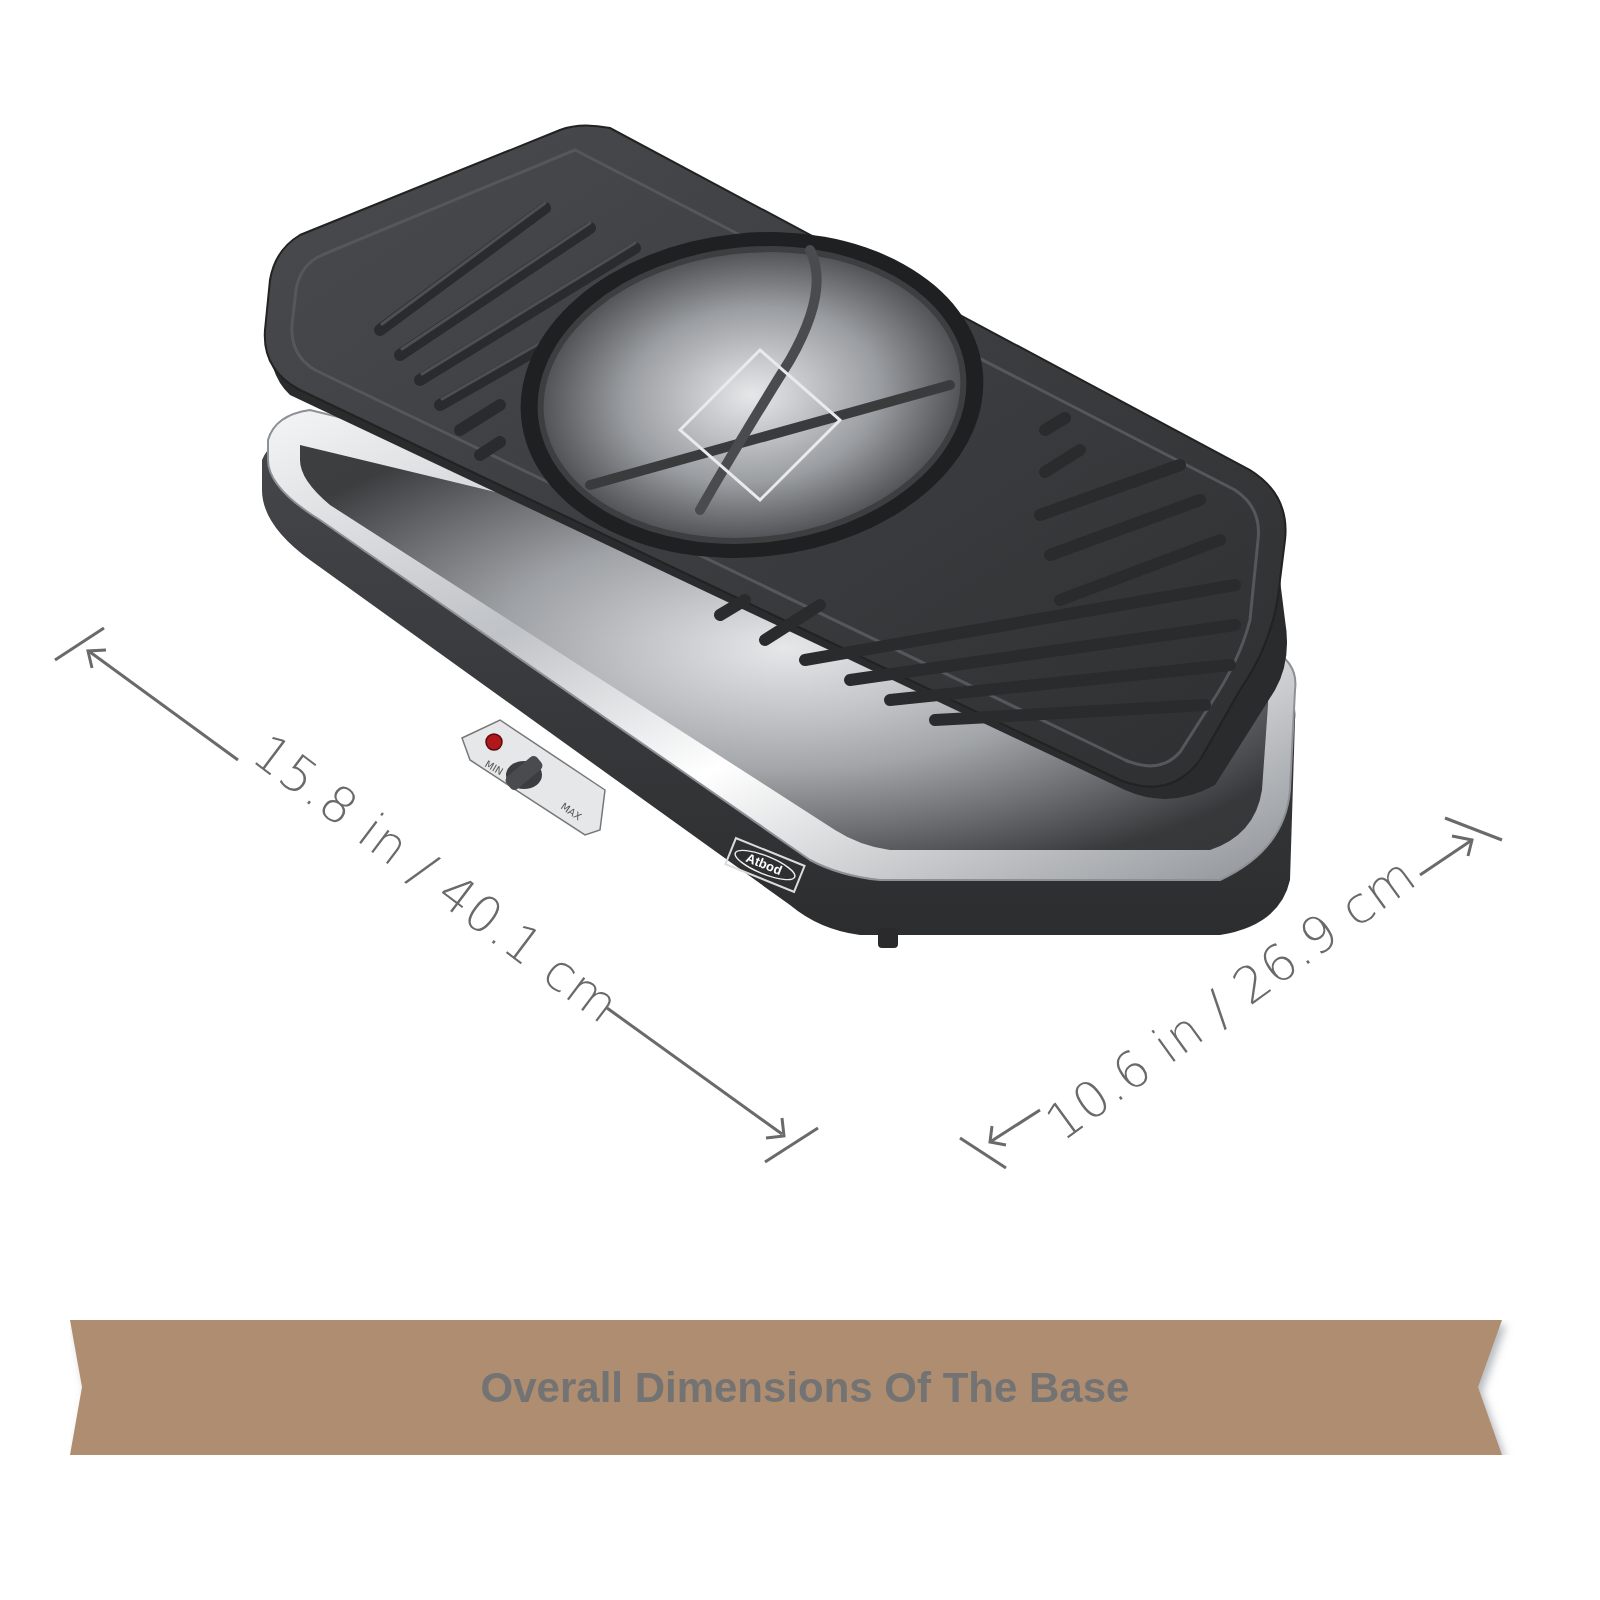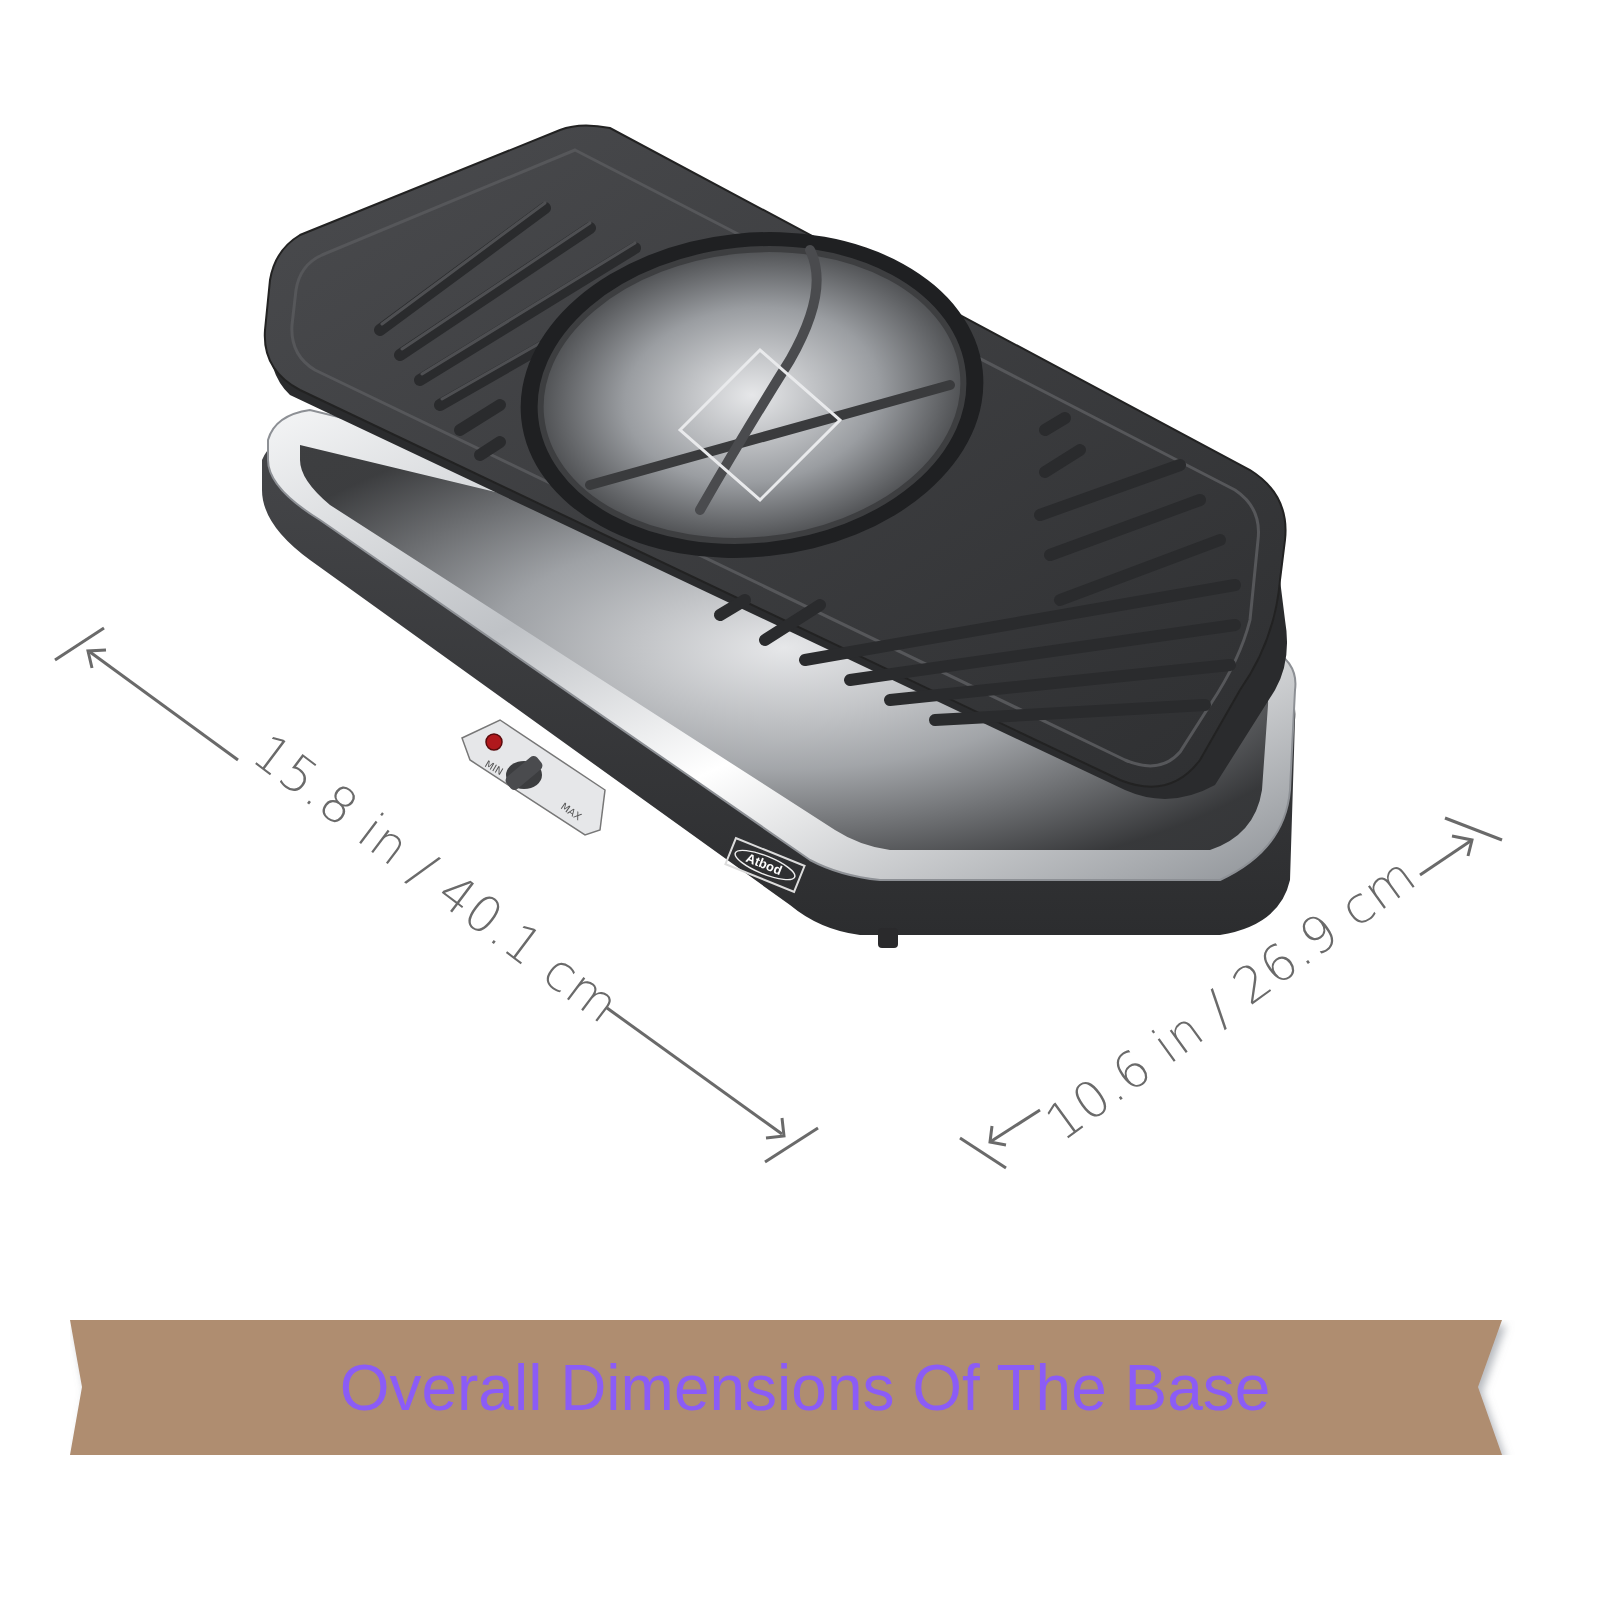--- a/index.html
+++ b/index.html
@@ -5,22 +5,22 @@
   html, body { margin:0; padding:0; background:#ffffff; }
   body { width:1600px; height:1600px; position:relative; overflow:hidden;
          font-family:"DejaVu Sans", sans-serif; }
   .stage { position:absolute; left:0; top:0; width:1600px; height:1600px; }
   .dim-text { position:absolute; color:#6a6a6a; font-family:"DejaVu Sans", sans-serif;
               font-weight:300; font-size:50px; white-space:nowrap; letter-spacing:1px;
               transform-origin:center center; }
   .banner { position:absolute; left:70px; top:1320px; width:1470px; height:135px; }
   .banner-text { position:absolute; left:0; top:0; width:1470px; height:135px;
                  display:flex; align-items:center; justify-content:center;
-                 color:#8b5cf6; font-family:"Liberation Sans", sans-serif; font-weight:normal;
-                 font-size:64px; letter-spacing:0px; }
+                 color:#737373; font-family:"Liberation Sans", sans-serif; font-weight:bold;
+                 font-size:42px; letter-spacing:0px; }
   .logo-badge-text { font-family:"Liberation Sans", sans-serif; font-weight:bold; font-size:13px; fill:#ffffff; }
   .knob-label { font-family:"DejaVu Sans", sans-serif; font-size:10px; fill:#555; }
 </style>
 </head>
 <body>
 
 <div class="stage">
 
   <svg width="1600" height="1600" viewBox="0 0 1600 1600" style="position:absolute;left:0;top:0;">
     <defs>

